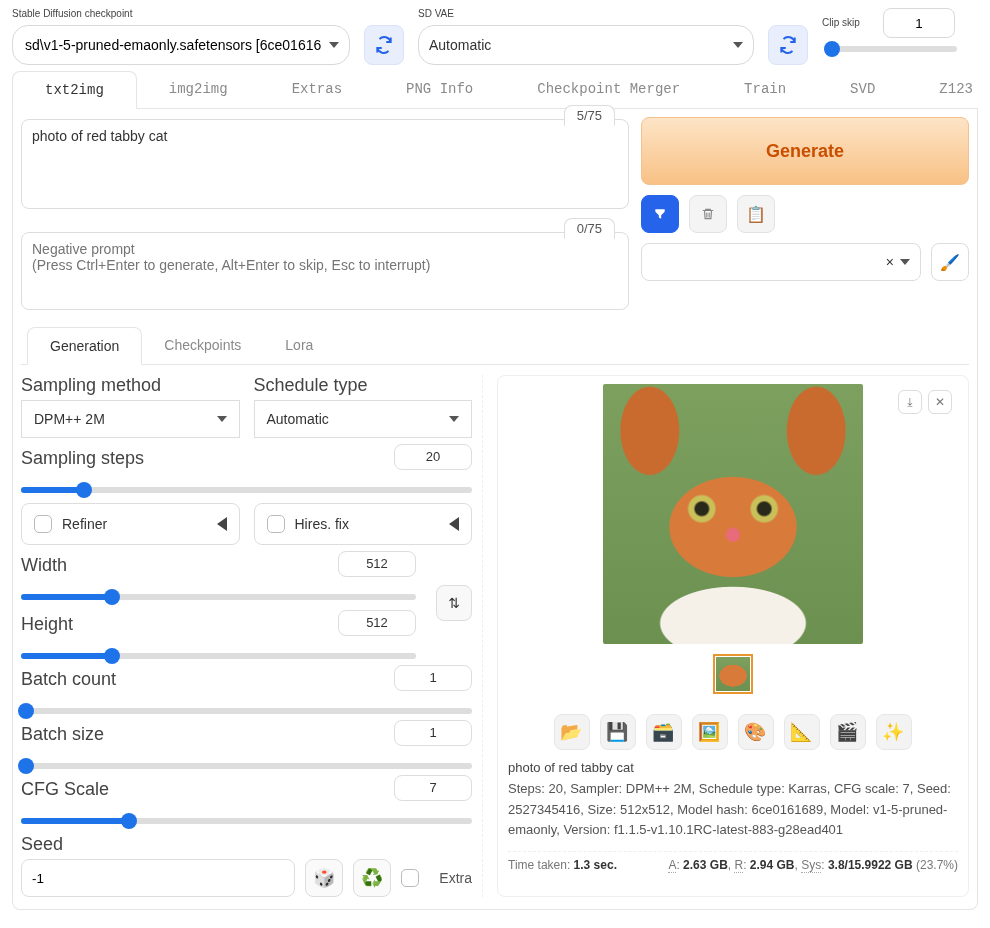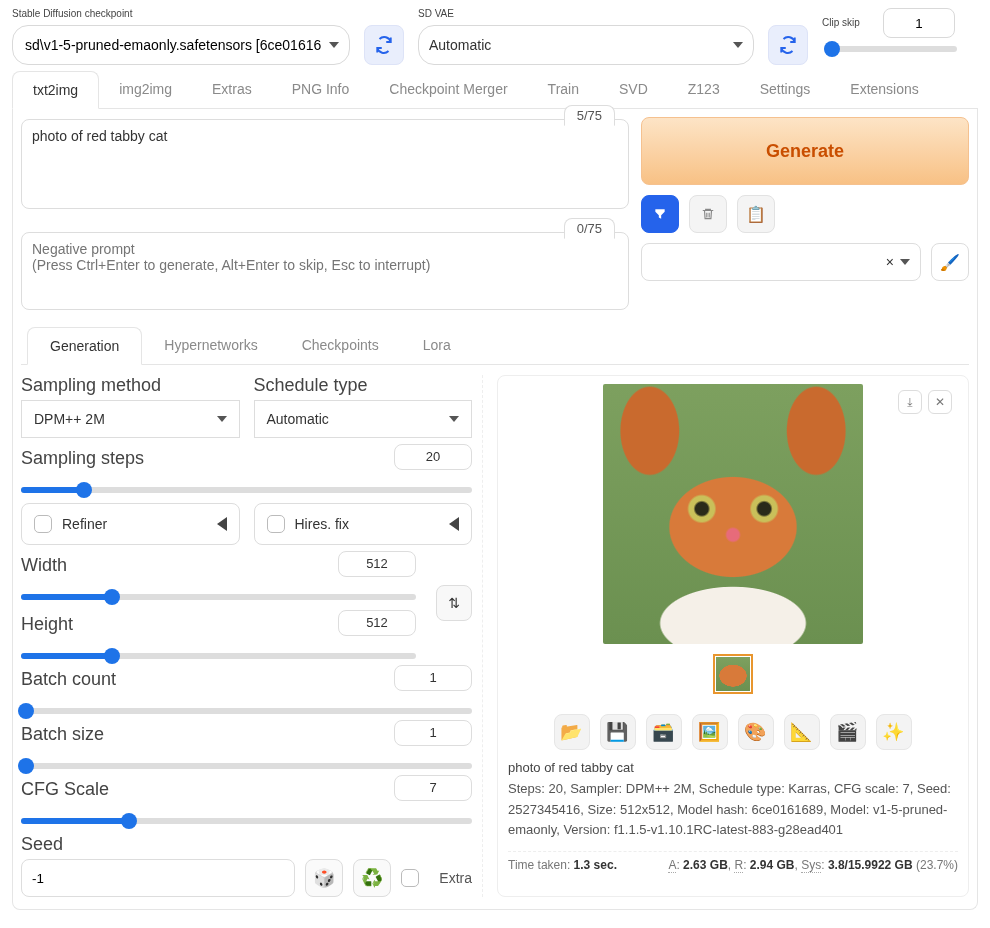--- a/index.html
+++ b/index.html
@@ -24,21 +24,21 @@
   .refresh-btn {
     width: 40px; height: 40px; border-radius: 8px; background:#e9eefc; border:1px solid #dde3f7;
     display:flex; align-items:center; justify-content:center; color:#2563eb; font-size:18px; align-self:flex-end;
   }
   .clip-skip { display:flex; align-items:stretch; }
   .clip-input { width: 72px; height:30px; border:1px solid #d9d9d9; border-radius:8px; text-align:center; align-self:flex-end;}
   .clip-slider { width:160px; margin-top:4px;}
   
   
   .tabs { display:flex; border-bottom:1px solid #e5e5e5; margin-top:6px;}
-  .tab { padding: 10px 20px; color:#8a8a8a; cursor:pointer; white-space:nowrap;}
+  .tab { padding: 10px 32px; color:#8a8a8a; cursor:pointer; white-space:nowrap;font-family:Liberation Mono, monospace;}
   .tab.active { color:#333; border:1px solid #e5e5e5; border-bottom:1px solid #fff; border-radius:8px 8px 0 0; margin-bottom:-1px; background:#fff;}
   
   .main-body { border:1px solid #e5e5e5; border-top:none; border-radius:0 0 8px 8px; padding:8px 8px 12px 8px;}
   .upper { display:flex; gap:12px; }
   .left-col { flex: 0 0 608px; display:flex; flex-direction:column; gap:8px;}
   .right-col { flex: 1; display:flex; flex-direction:column; gap:10px;}
   
   .prompt-wrap { position:relative; }
   .prompt-area {
     width:100%; border:1px solid #ddd; border-radius:8px; padding:8px 10px; resize:none;
@@ -219,21 +219,20 @@
           <span>×</span>
           <span class="caret-down"></span>
         </div>
         <div class="edit-btn">🖌️</div>
       </div>
     </div>
   </div>
 
   <div class="sub-tabs" id="sub-tabs">
       <div class="sub-tab active">Generation</div>
-      <div class="sub-tab">Hypernetworks</div>
       <div class="sub-tab">Checkpoints</div>
       <div class="sub-tab">Lora</div>
     </div>
 
   <div class="lower">
     <div class="gen-left">
       <div class="row-2">
         <div class="half">
           <div class="field-label">Sampling method</div>
           <div class="select-small">

